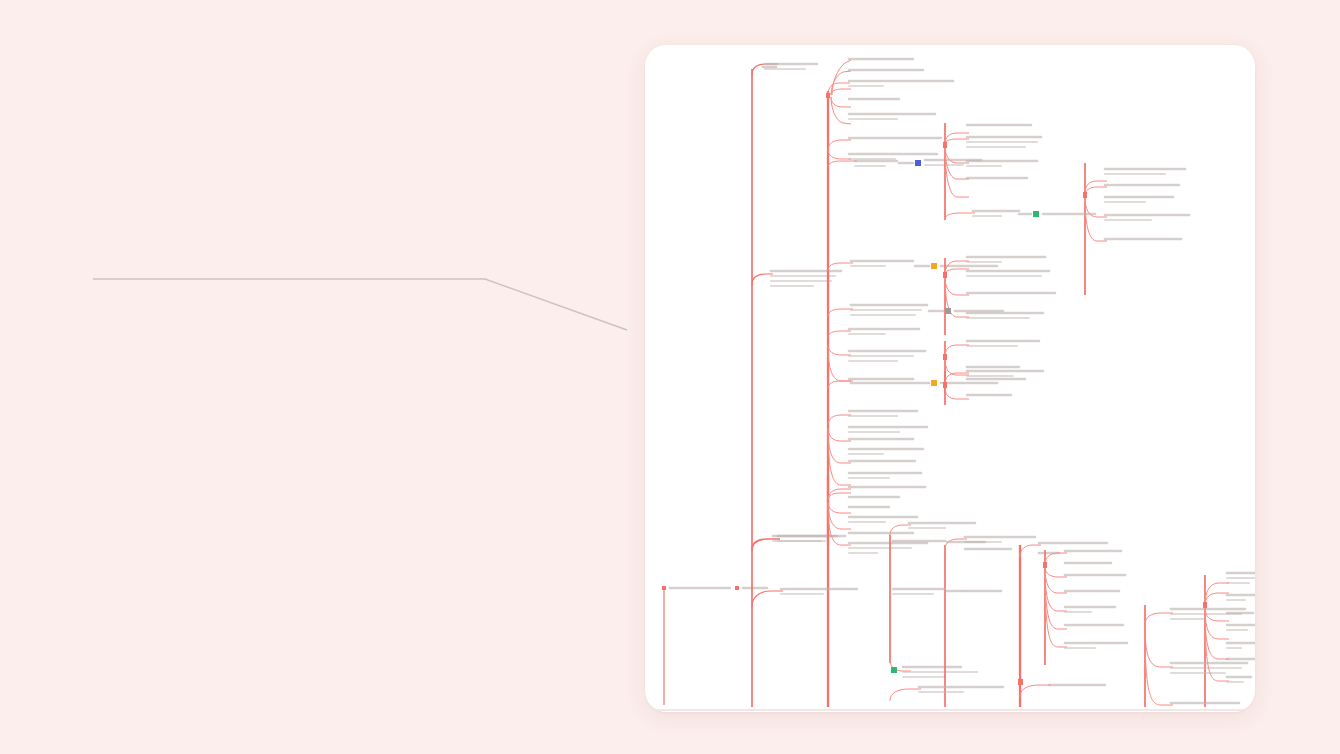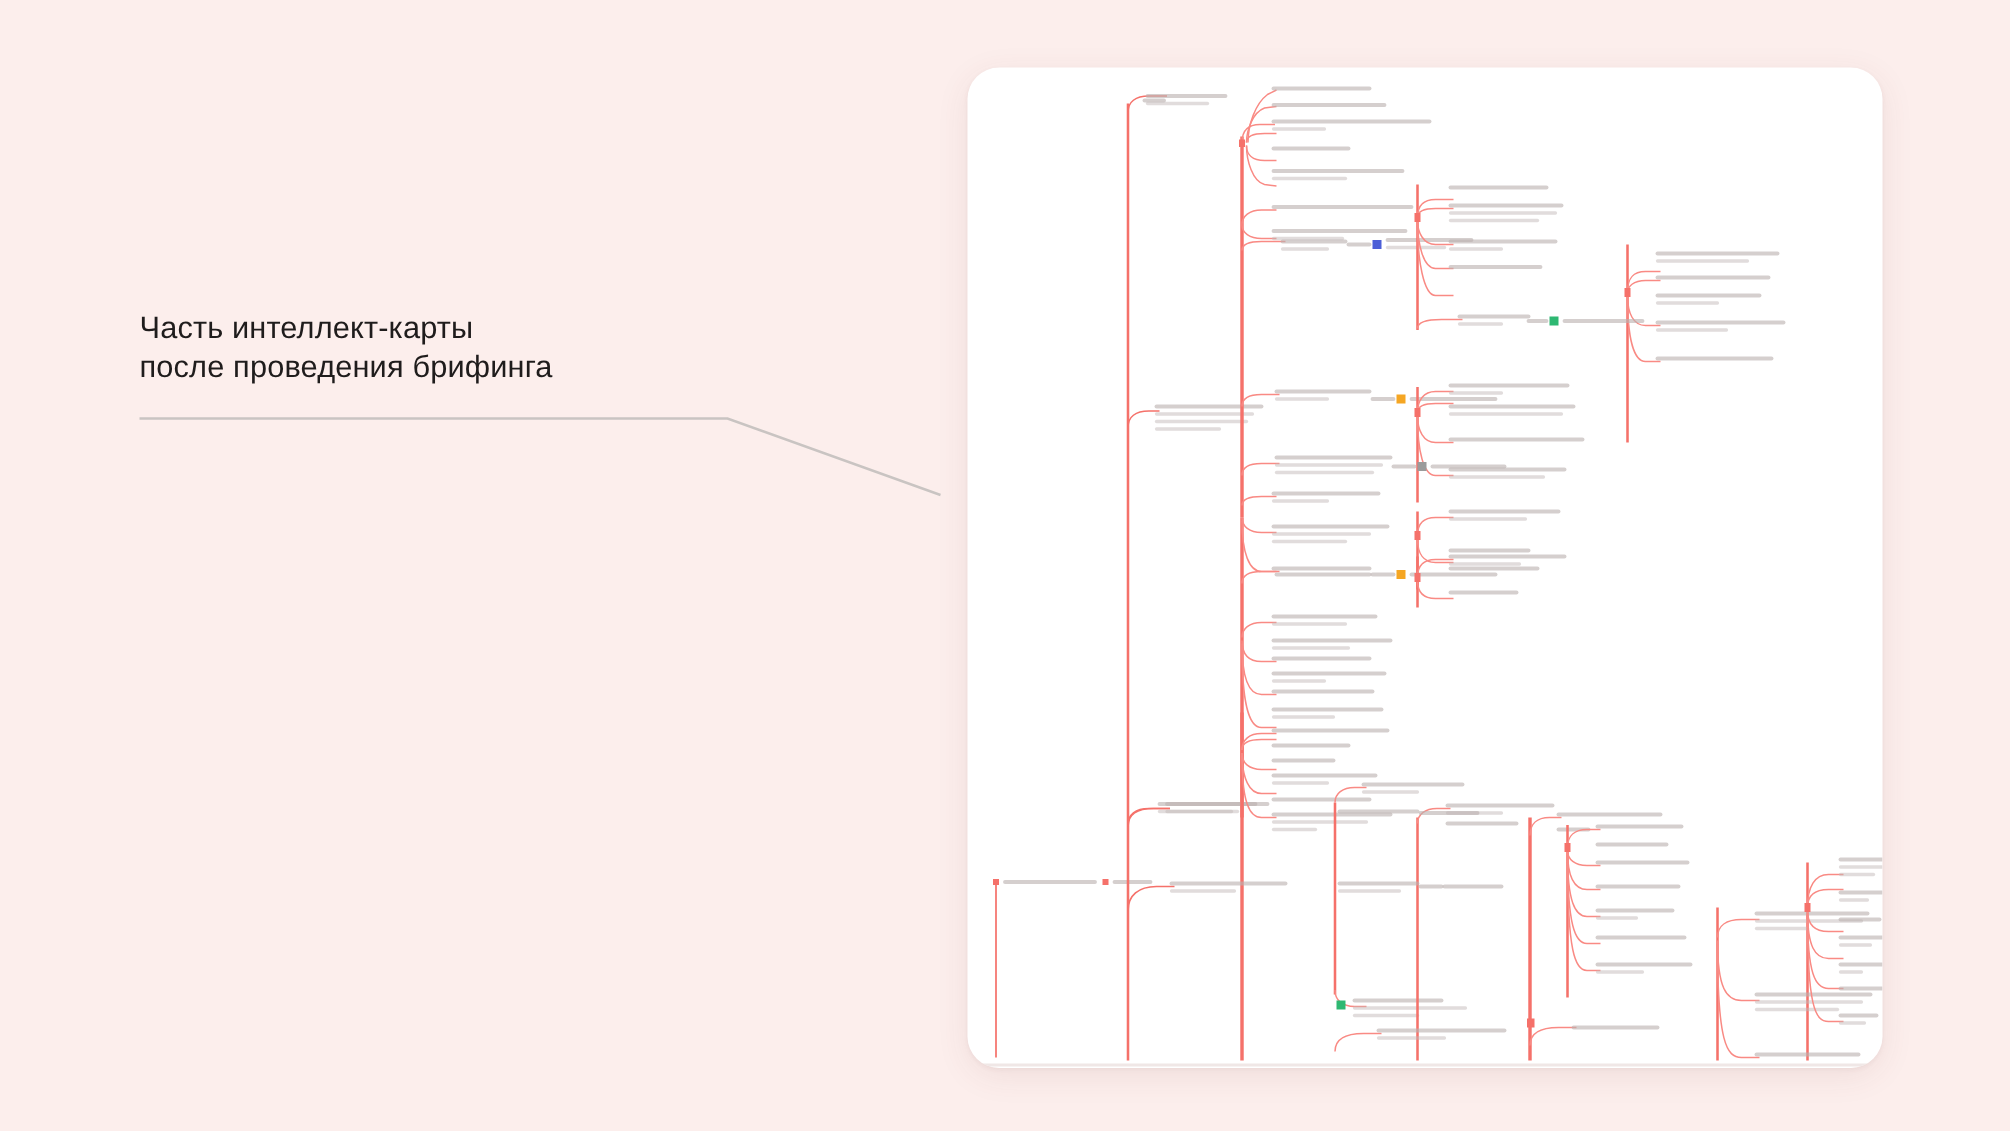--- a/index.html
+++ b/index.html
@@ -27,22 +27,20 @@
     box-shadow:0 5px 22px rgba(120,60,60,.085), 0 1px 3px rgba(120,60,60,.06);
     overflow:hidden;
   }
   #map{position:absolute;left:0;top:0;width:610px;height:667px;}
 </style>
 </head>
 <body>
 
 <div id="stage">
 
-  <div id="caption">Часть интеллект-карты
-после проведения брифинга</div>
 
   <svg id="leader" viewBox="0 0 570 95" width="570" height="95">
     <polyline points="13,24 405,24 547,75" fill="none" stroke="#C9C4C2" stroke-width="1.6" stroke-linejoin="miter" stroke-linecap="butt"></polyline>
   </svg>
 
   <div id="card">
     <svg id="map" viewBox="0 0 610 667" width="610" height="667">
       <defs>
         <style>
           .bk{fill:none;stroke:#F5716A;stroke-width:1.15;}

